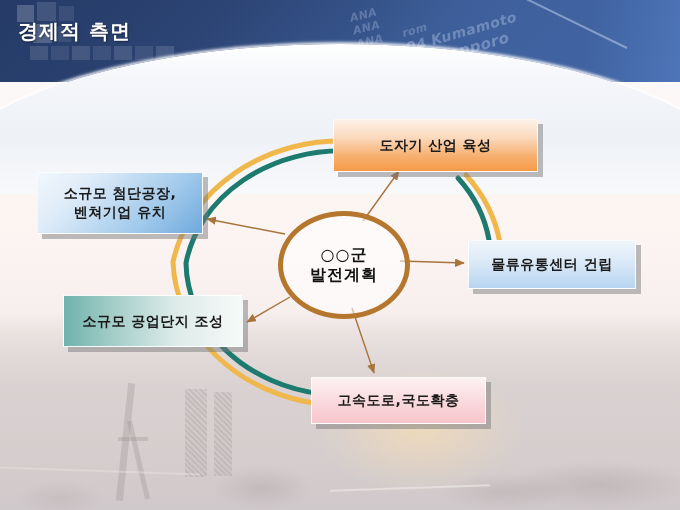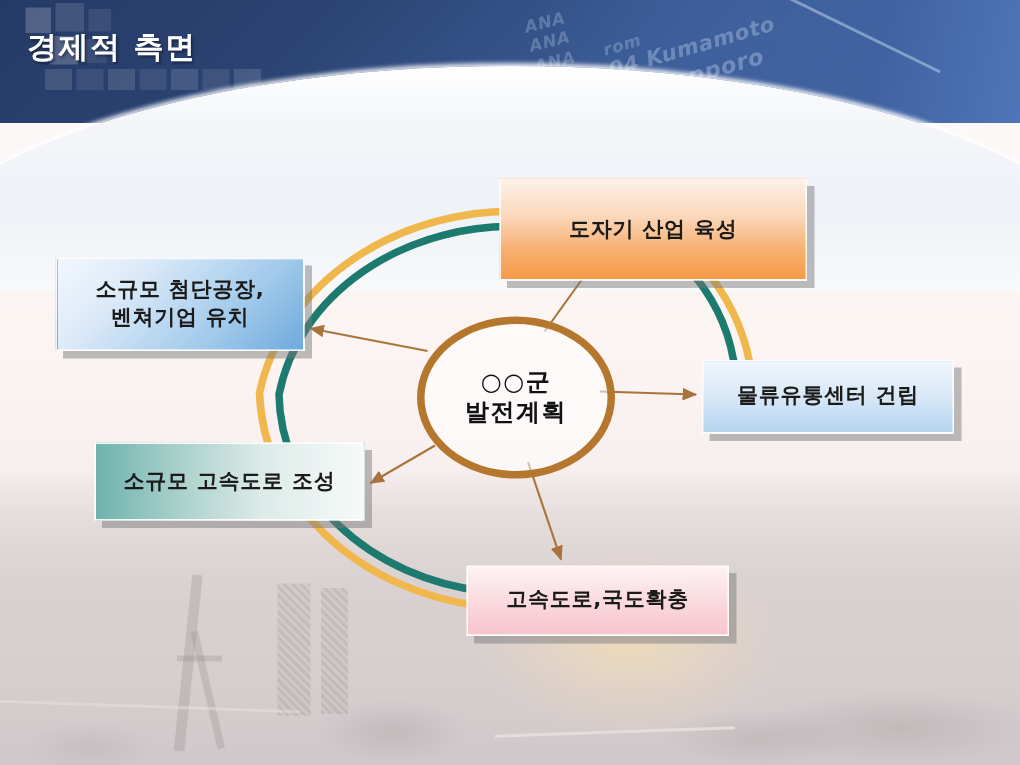--- a/index.html
+++ b/index.html
@@ -143,21 +143,21 @@
     text-align: center;
     color: #1a1a1a;
     font-size: 14px;
     font-weight: bold;
     letter-spacing: .5px;
     line-height: 1.35;
     border: 1px solid rgba(255,255,255,.9);
     box-shadow: 5px 5px 0 rgba(120,120,122,.48);
     z-index: 5;
   }
-  .node-top    { left: 333px; top: 119px; width: 205px; height: 68px;
+  .node-top    { left: 333px; top: 119px; width: 205px; height: 53px;
                  background: linear-gradient(to bottom, #fdf1e8 0%, #fbd9bd 35%, #f7b071 70%, #f59a47 100%); }
   .node-right  { left: 468px; top: 240px; width: 168px; height: 49px;
                  background: linear-gradient(to bottom, #eff5fb 0%, #dbe9f7 45%, #c3dcf3 80%, #b7d4ef 100%); justify-content: center; }
   .node-bottom { left: 311px; top: 377px; width: 175px; height: 47px;
                  background: linear-gradient(to bottom, #fdf2f3 0%, #fadde1 45%, #f8cdd3 80%, #f7c6cd 100%); }
   .node-left-top { left: 37px; top: 172px; width: 166px; height: 62px;
                  background: linear-gradient(135deg, #f2f7fc 0%, #dceaf8 28%, #9fc8ea 70%, #6fa9dc 100%); }
   .node-left-bottom { left: 63px; top: 295px; width: 180px; height: 52px;
                  background: linear-gradient(to right, #6fb3ad 0%, #a8cfca 30%, #dcebe8 62%, #f6faf9 100%); }
 
@@ -269,21 +269,21 @@
   <div class="node node-bottom">
     <span class="node-text">고속도로,국도확충</span>
   </div>
 
   <div class="node node-left-top">
     <span class="node-text">소규모 첨단공장,
 벤쳐기업 유치</span>
   </div>
 
   <div class="node node-left-bottom">
-    <span class="node-text">소규모 고속도로 조성</span>
+    <span class="node-text">소규모 공업단지 조성</span>
   </div>
 
   <div class="center-circle">
     <span class="center-text">○○군
 발전계획</span>
   </div>
 
 </div>
 
 </body></html>

